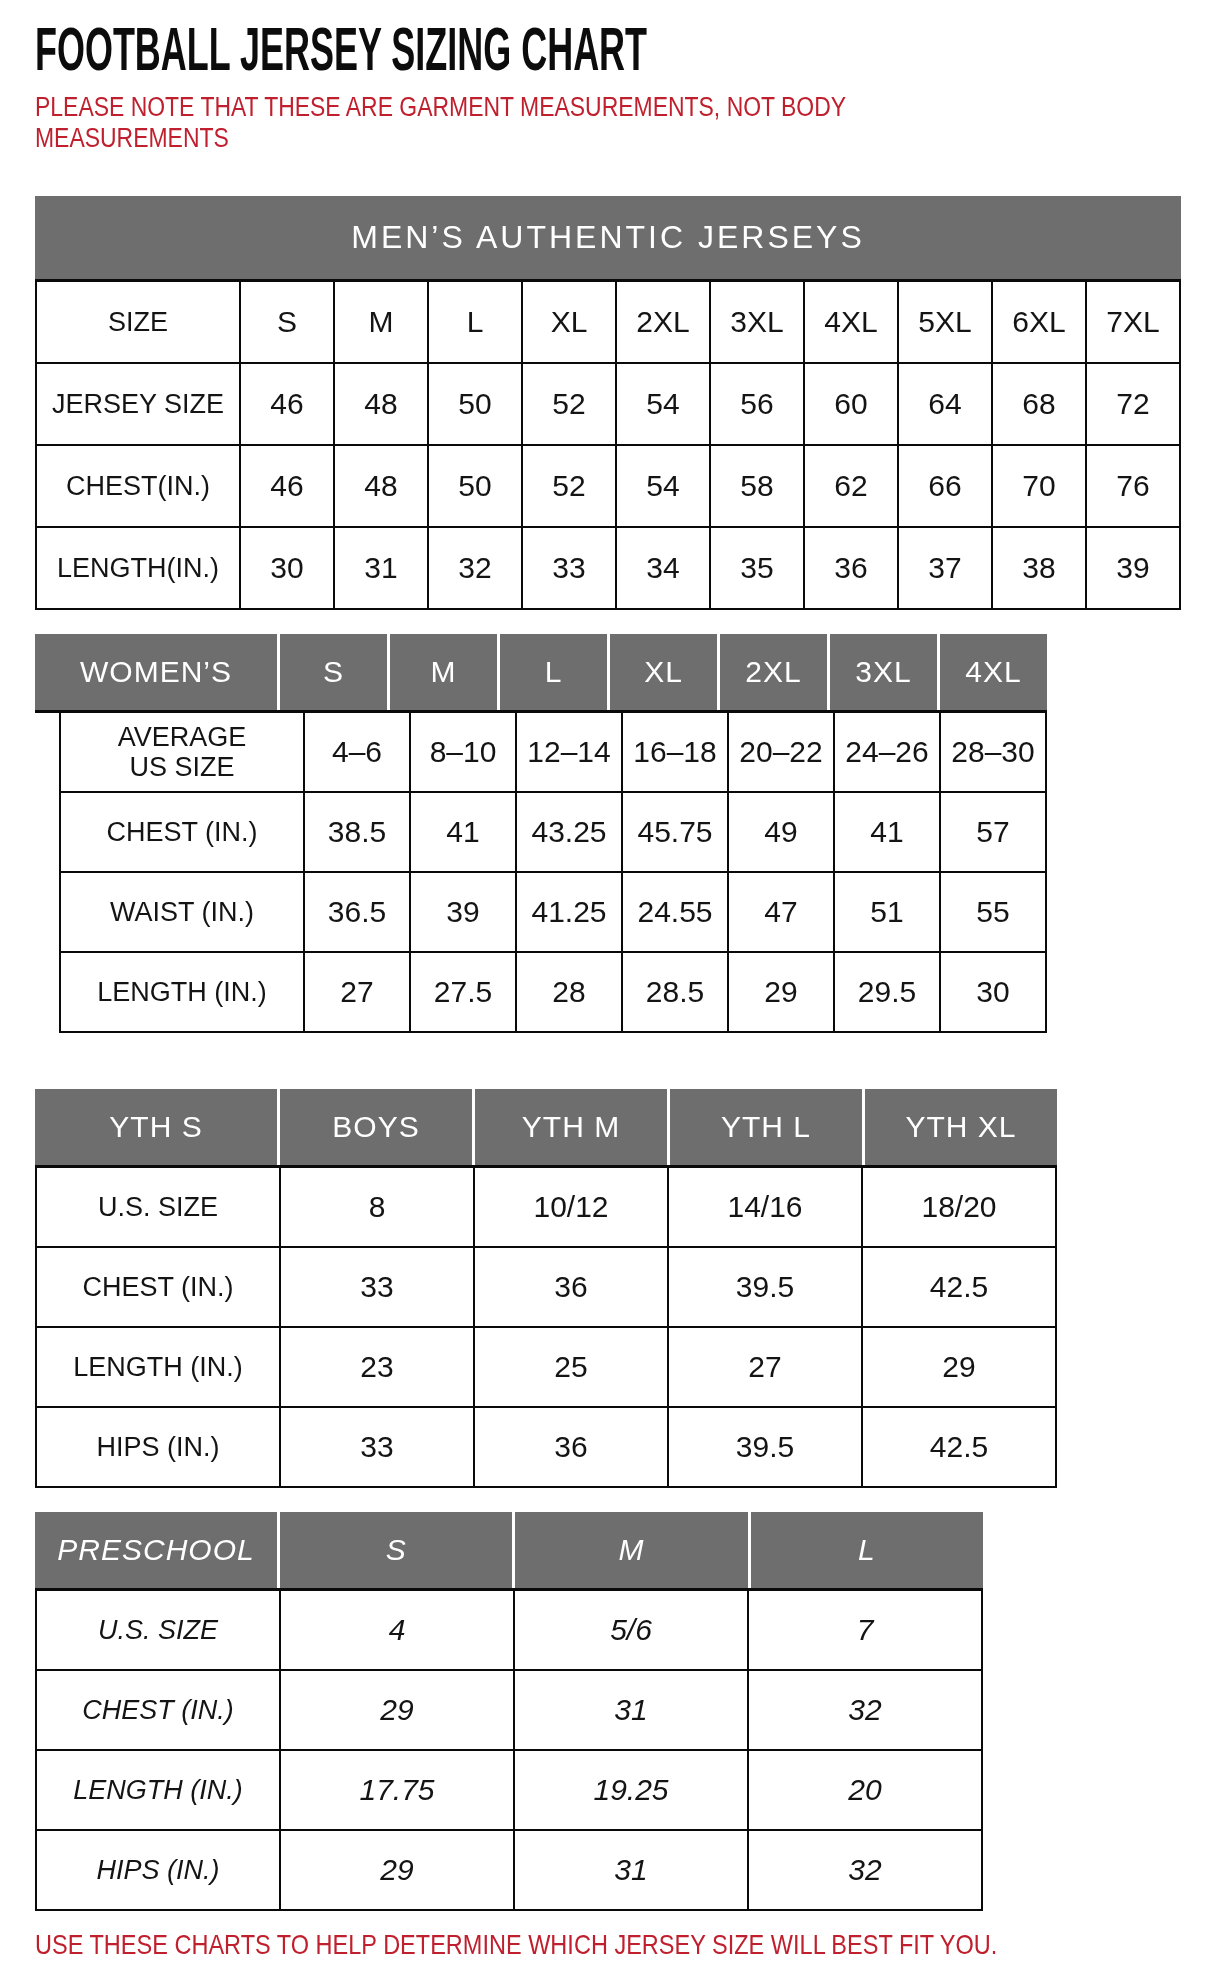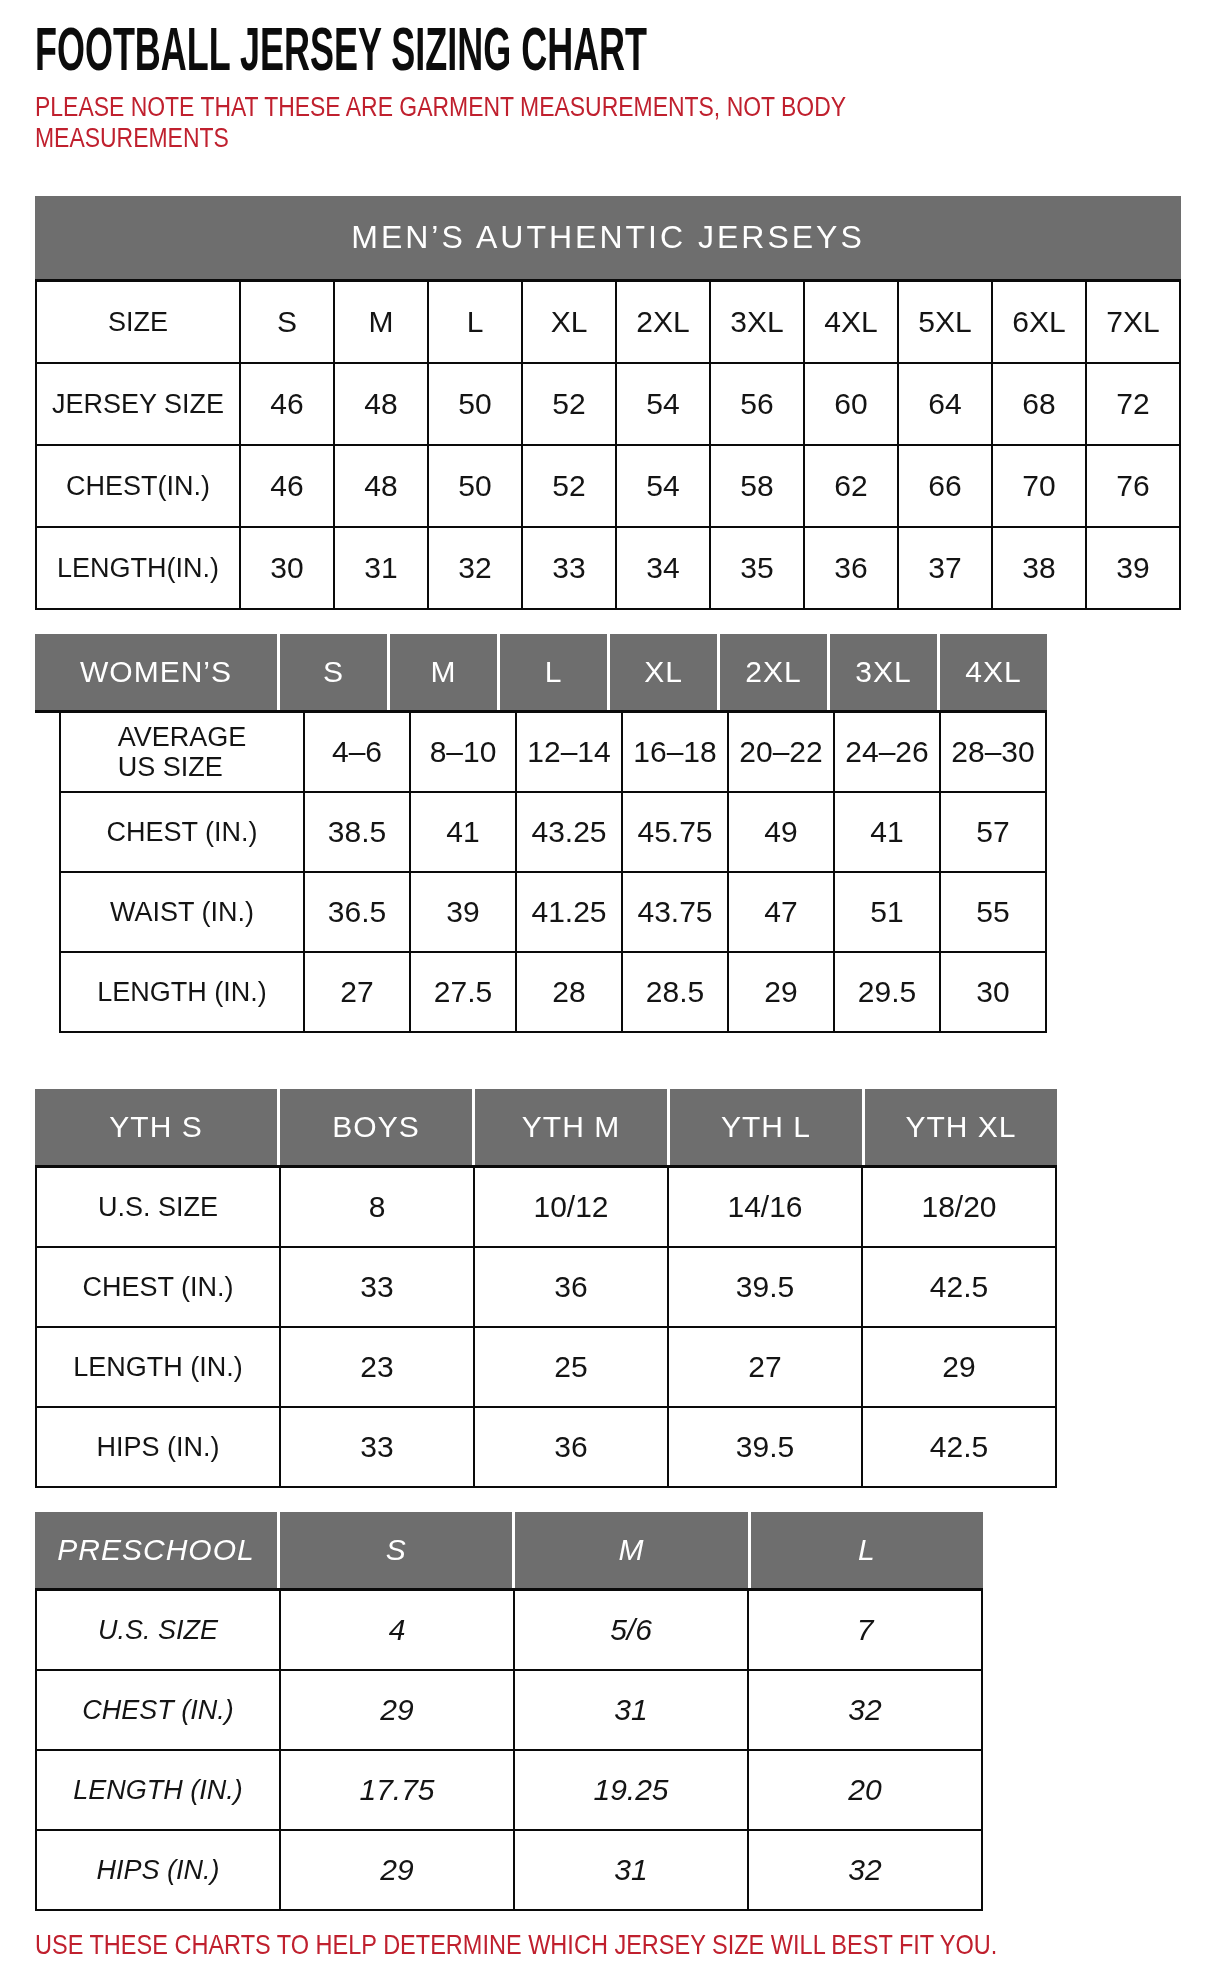--- a/index.html
+++ b/index.html
@@ -40,21 +40,21 @@
     font-size:30px; letter-spacing:1px;
   }
   .tbody {
     display:grid; gap:2px; background:var(--grid-black,#0A0A0A);
     padding:0 2px 2px 2px;
   }
   .cell {
     background:#fff; display:flex; align-items:center; justify-content:center;
     font-size:30px; color:#141414;
   }
-  .cell.label { font-size:27px; white-space:pre-line; line-height:1.12; }
+  .cell.label { font-size:27px; white-space:pre-line; text-align:center; line-height:1.12; }
 
   .mens { width:1146px; margin-top:42px; }
   .mens .tbody { grid-template-columns:202px repeat(10,1fr); grid-auto-rows:80px; }
 
   .womens { width:1012px; margin-top:24px; }
   .womens .ghead, .womens .tbody { grid-template-columns:242px repeat(7,1fr); }
   .womens .tbody { grid-auto-rows:78px;margin-left:24px; }
 
   .boys { width:1022px; margin-top:56px; }
   .boys .ghead, .boys .tbody { grid-template-columns:242px repeat(4,1fr); }
@@ -155,21 +155,21 @@
         <div class="cell">41</div>
         <div class="cell">43.25</div>
         <div class="cell">45.75</div>
         <div class="cell">49</div>
         <div class="cell">41</div>
         <div class="cell">57</div>
         <div class="cell label">WAIST (IN.)</div>
         <div class="cell">36.5</div>
         <div class="cell">39</div>
         <div class="cell">41.25</div>
-        <div class="cell">43.75</div>
+        <div class="cell">24.55</div>
         <div class="cell">47</div>
         <div class="cell">51</div>
         <div class="cell">55</div>
         <div class="cell label">LENGTH (IN.)</div>
         <div class="cell">27</div>
         <div class="cell">27.5</div>
         <div class="cell">28</div>
         <div class="cell">28.5</div>
         <div class="cell">29</div>
         <div class="cell">29.5</div>

